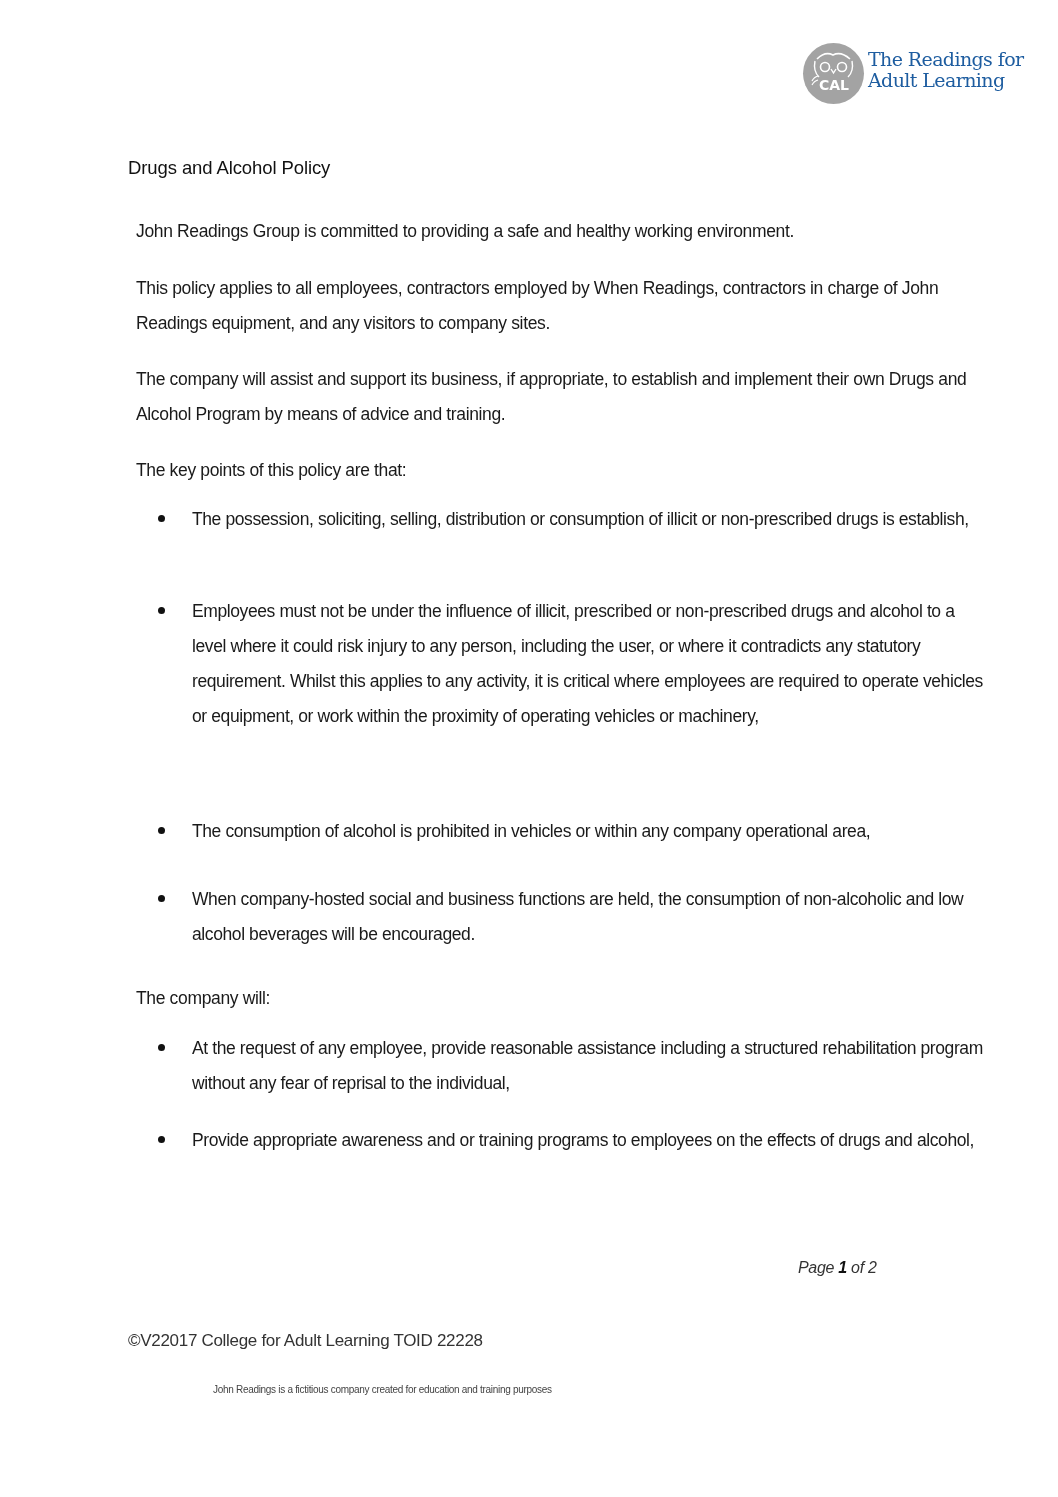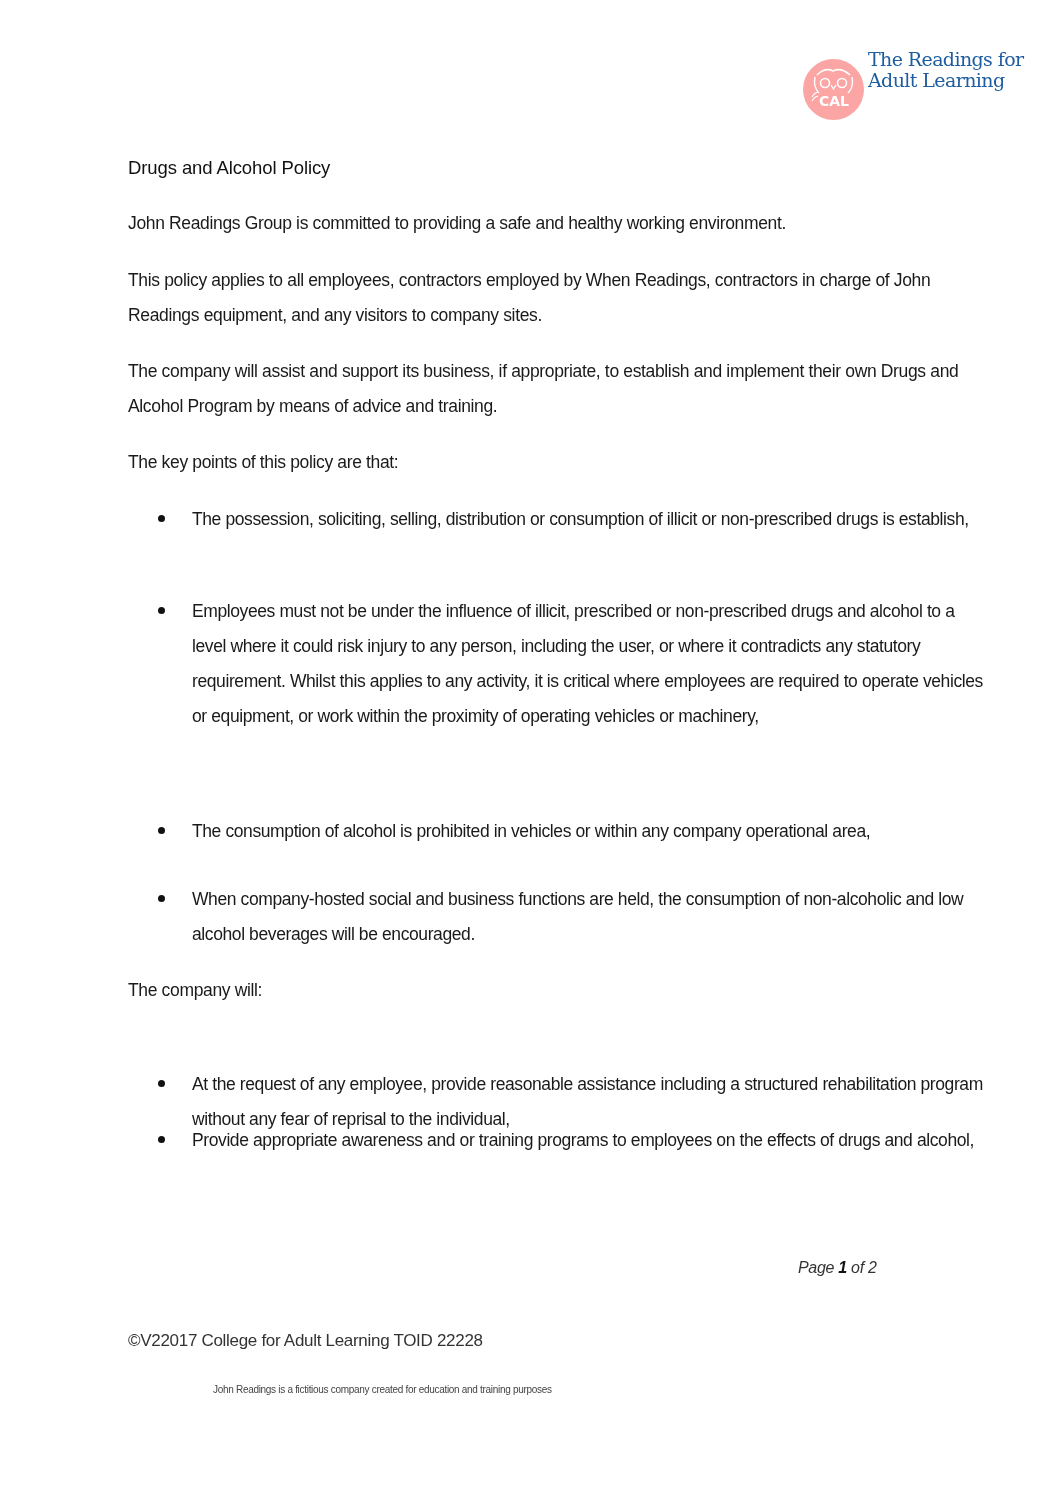--- a/index.html
+++ b/index.html
@@ -13,24 +13,24 @@
     }
     .logo {
       position: absolute;
       left: 803px;
       top: 43px;
       width: 215px;
       height: 62px;
     }
     .logo-circle {
       position: absolute;
-      left: 0; top: 16px;
+      left: 0; top: 0;
       width: 61px; height: 61px;
       border-radius: 50%;
-      background: #fca5a5;
+      background: #a3a3a3;
     }
     .logo-circle svg { position: absolute; left: 0; top: 0; }
     .logo-text {
       position: absolute;
       left: 65px;
       top: 6px;
       color: #1e5da0;
       font-family: "DejaVu Serif", serif;
       font-size: 19px;
       line-height: 21px;
@@ -46,21 +46,21 @@
       margin: 0;
       font-weight: normal;
       color: #111;
     }
     .para {
       position: absolute;
       left: 128px;
       width: 870px;
       font-size: 17.5px;
       line-height: 35px;
-      margin: 0;
+      margin: 8px;
       letter-spacing: -0.35px;
       color: #1a1a1a;
     }
     .bullet {
       position: absolute;
       left: 158px;
       width: 830px;
       font-size: 17.5px;
       line-height: 35px;
       letter-spacing: -0.4px;
@@ -155,21 +155,21 @@
   </div>
   <div class="bullet" style="top:882px;">
     <span class="dot"></span>
     <span class="btext">When company-hosted social and business functions are held, the consumption of non-alcoholic and low alcohol beverages will be encouraged.</span>
   </div>
 </div>
 
 <p class="para" style="top:973px;">The company will:</p>
 
 <div>
-  <div class="bullet" style="top:1031px;margin-top:36px;">
+  <div class="bullet" style="top:1031px;">
     <span class="dot"></span>
     <span class="btext">At the request of any employee, provide reasonable assistance including a structured rehabilitation program without any fear of reprisal to the individual,</span>
   </div>
   <div class="bullet" style="top:1123px;">
     <span class="dot"></span>
     <span class="btext">Provide appropriate awareness and or training programs to employees on the effects of drugs and alcohol,</span>
   </div>
 </div>
 
 <div class="footer-left">©V22017 College for Adult Learning TOID 22228</div>

